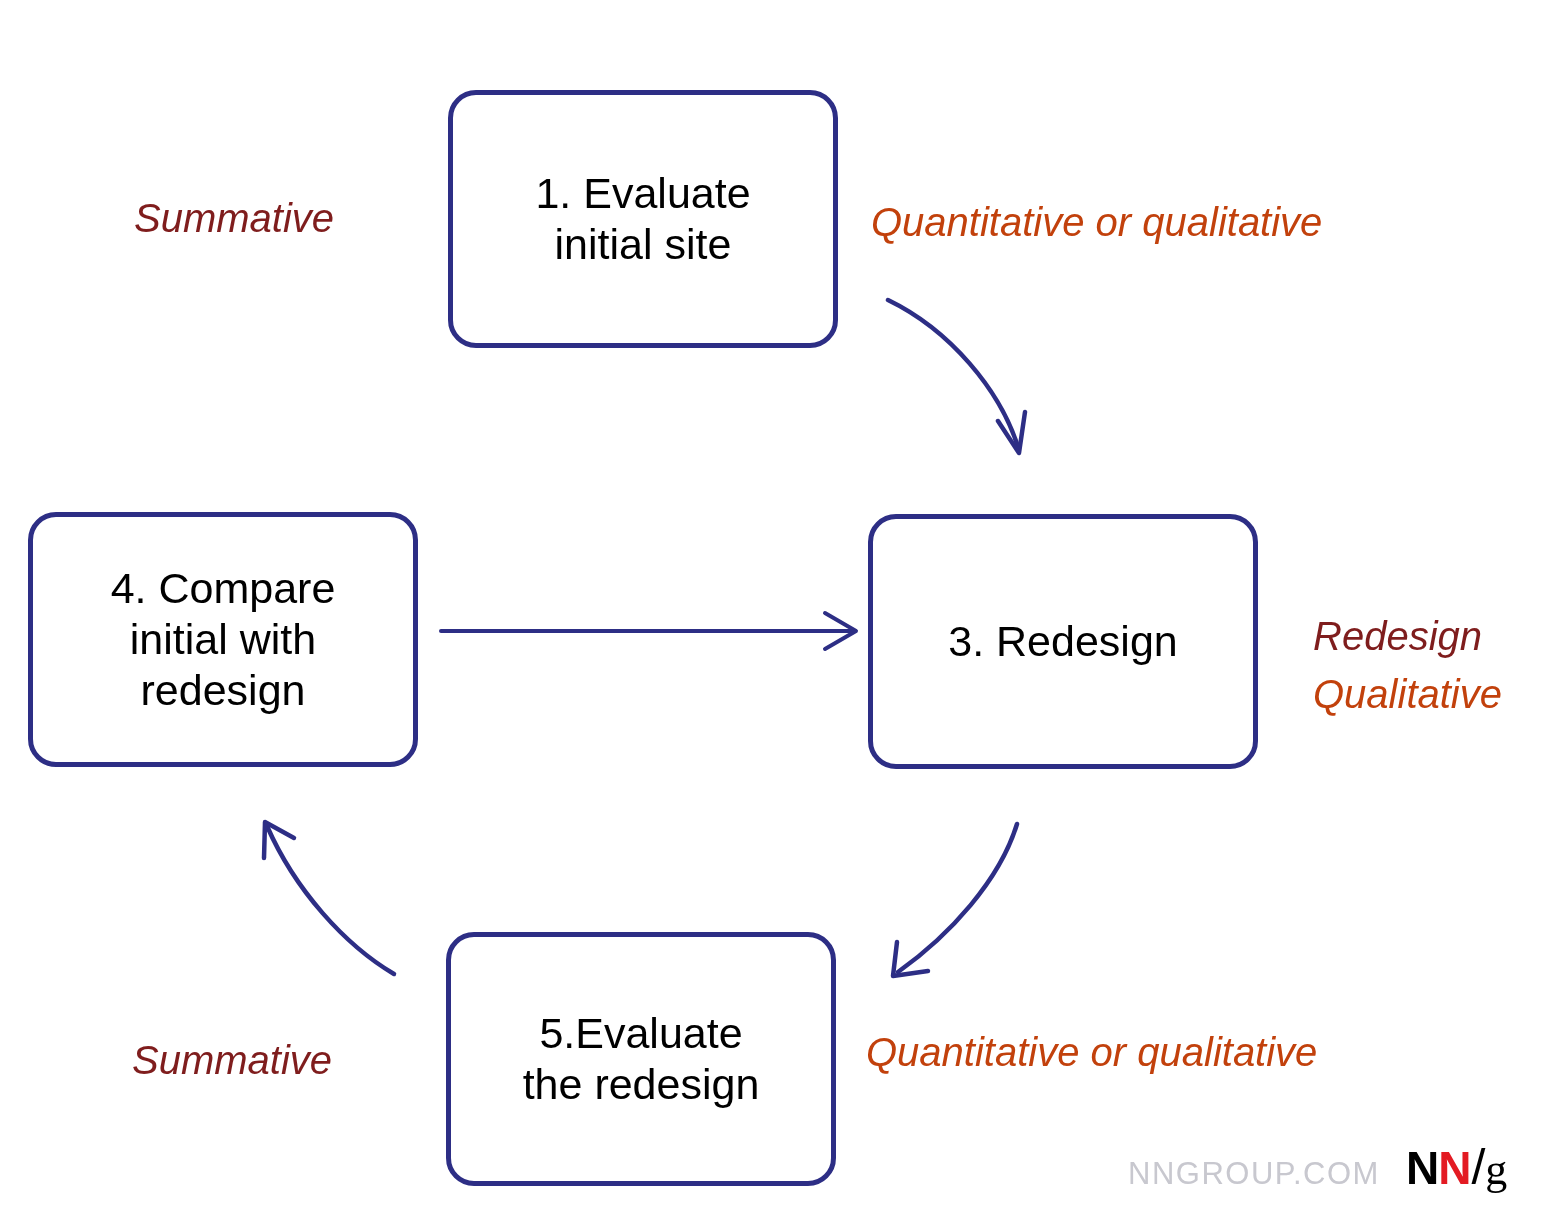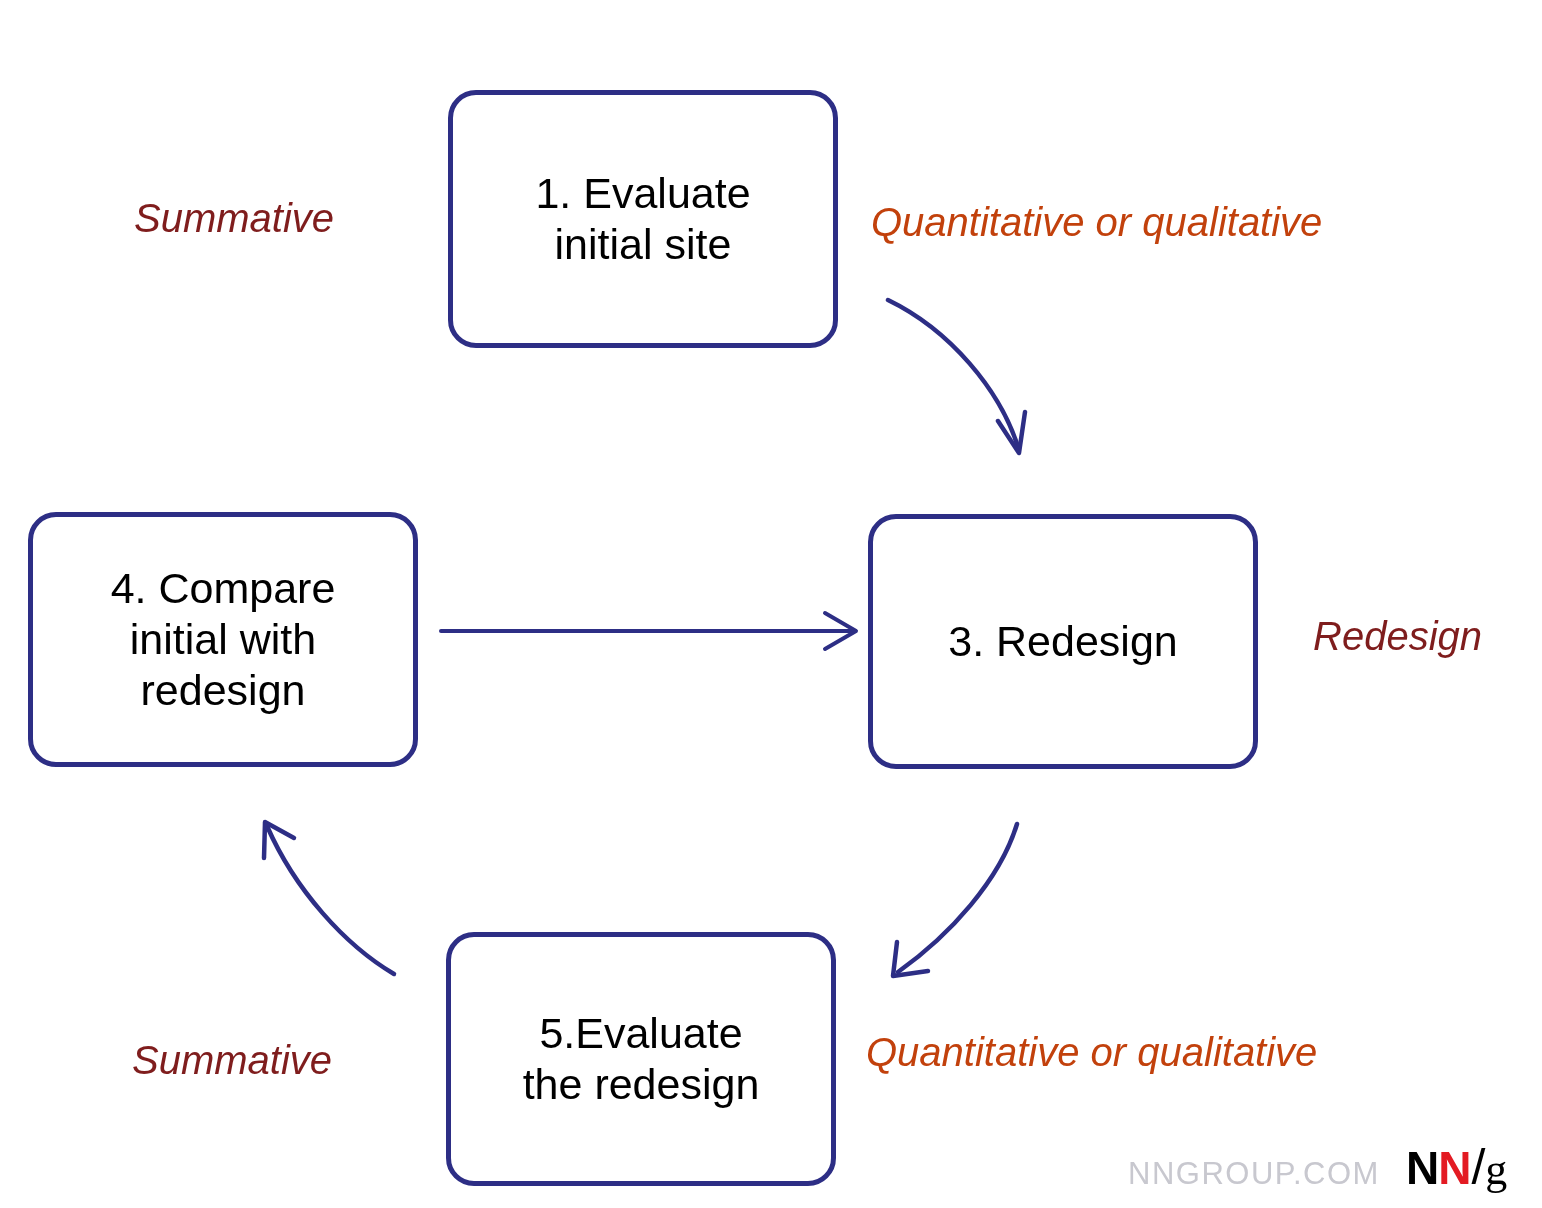--- a/index.html
+++ b/index.html
@@ -151,20 +151,21 @@
 initial with
 redesign</span>
   </div>
 
   <div class="side-label lbl-gray" id="label-summative-top">Summative</div>
 
   <div class="side-label lbl-teal" id="label-quant-top">Quantitative or qualitative</div>
 
   <div class="side-label lbl-gray" id="label-formative">Redesign</div>
 
+  <div class="side-label lbl-teal" id="label-qualitative">Qualitative</div>
 
   <div class="side-label lbl-gray" id="label-summative-bottom">Summative</div>
 
   <div class="side-label lbl-teal" id="label-quant-bottom">Quantitative or qualitative</div>
 
   <div id="footer-logo">
     <span id="site-url">NNGROUP.COM</span>
     <span id="nng-logo"><span class="n1">N</span><span class="n2">N</span><span class="slash">/</span><span class="g">g</span></span>
   </div>
 

